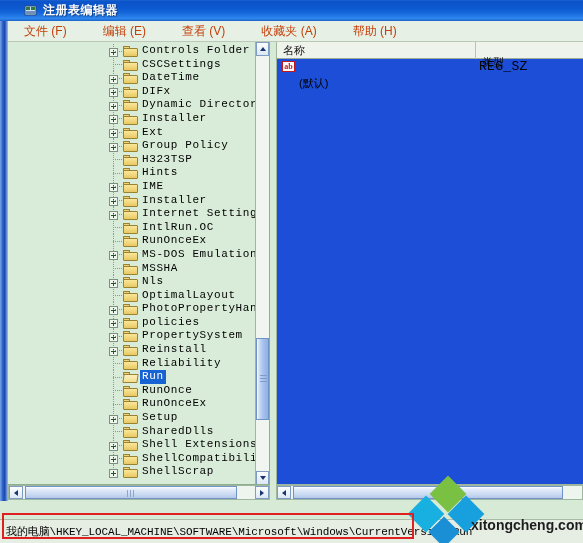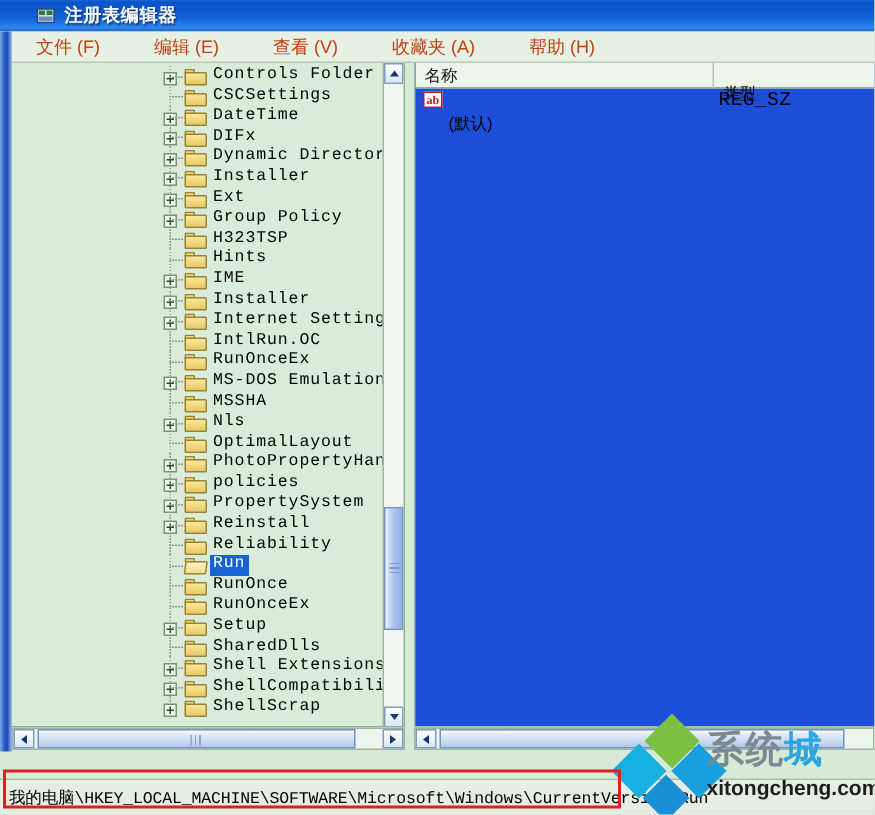--- a/index.html
+++ b/index.html
@@ -757,17 +757,16 @@
   <div class="statusbar">
     <span class="status-text">我的电脑\HKEY_LOCAL_MACHINE\SOFTWARE\Microsoft\Windows\CurrentVersion\Run</span>
   </div>
   <div class="status-highlight"></div>
 
   <div class="watermark">
     <span class="dia green"></span>
     <span class="dia teal"></span>
     <span class="dia blue"></span>
     <span class="dia blue2"></span>
-    <span class="wm-text"><span>系统</span><span class="blue">城</span></span>
     <span class="wm-sub">xitongcheng.com</span>
   </div>
 
 </div>
 
 </body></html>

